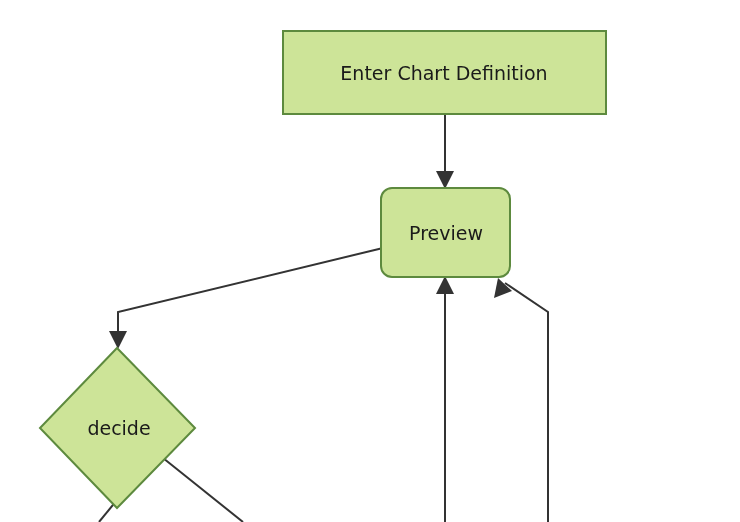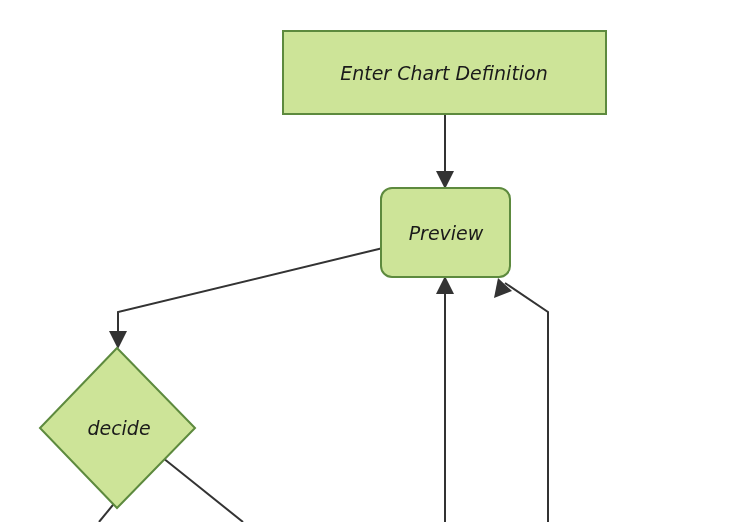--- a/index.html
+++ b/index.html
@@ -10,21 +10,20 @@
   }
   body {
     font-family: "DejaVu Sans", "Liberation Sans", sans-serif;
   }
   #canvas {
     position: relative;
     width: 740px;
     height: 522px;
     background: #ffffff;
     overflow: hidden;
-    font-style: italic;
   }
   #flow-svg {
     position: absolute;
     top: 0;
     left: 0;
     width: 740px;
     height: 522px;
     display: block;
   }
   .node-shape {

